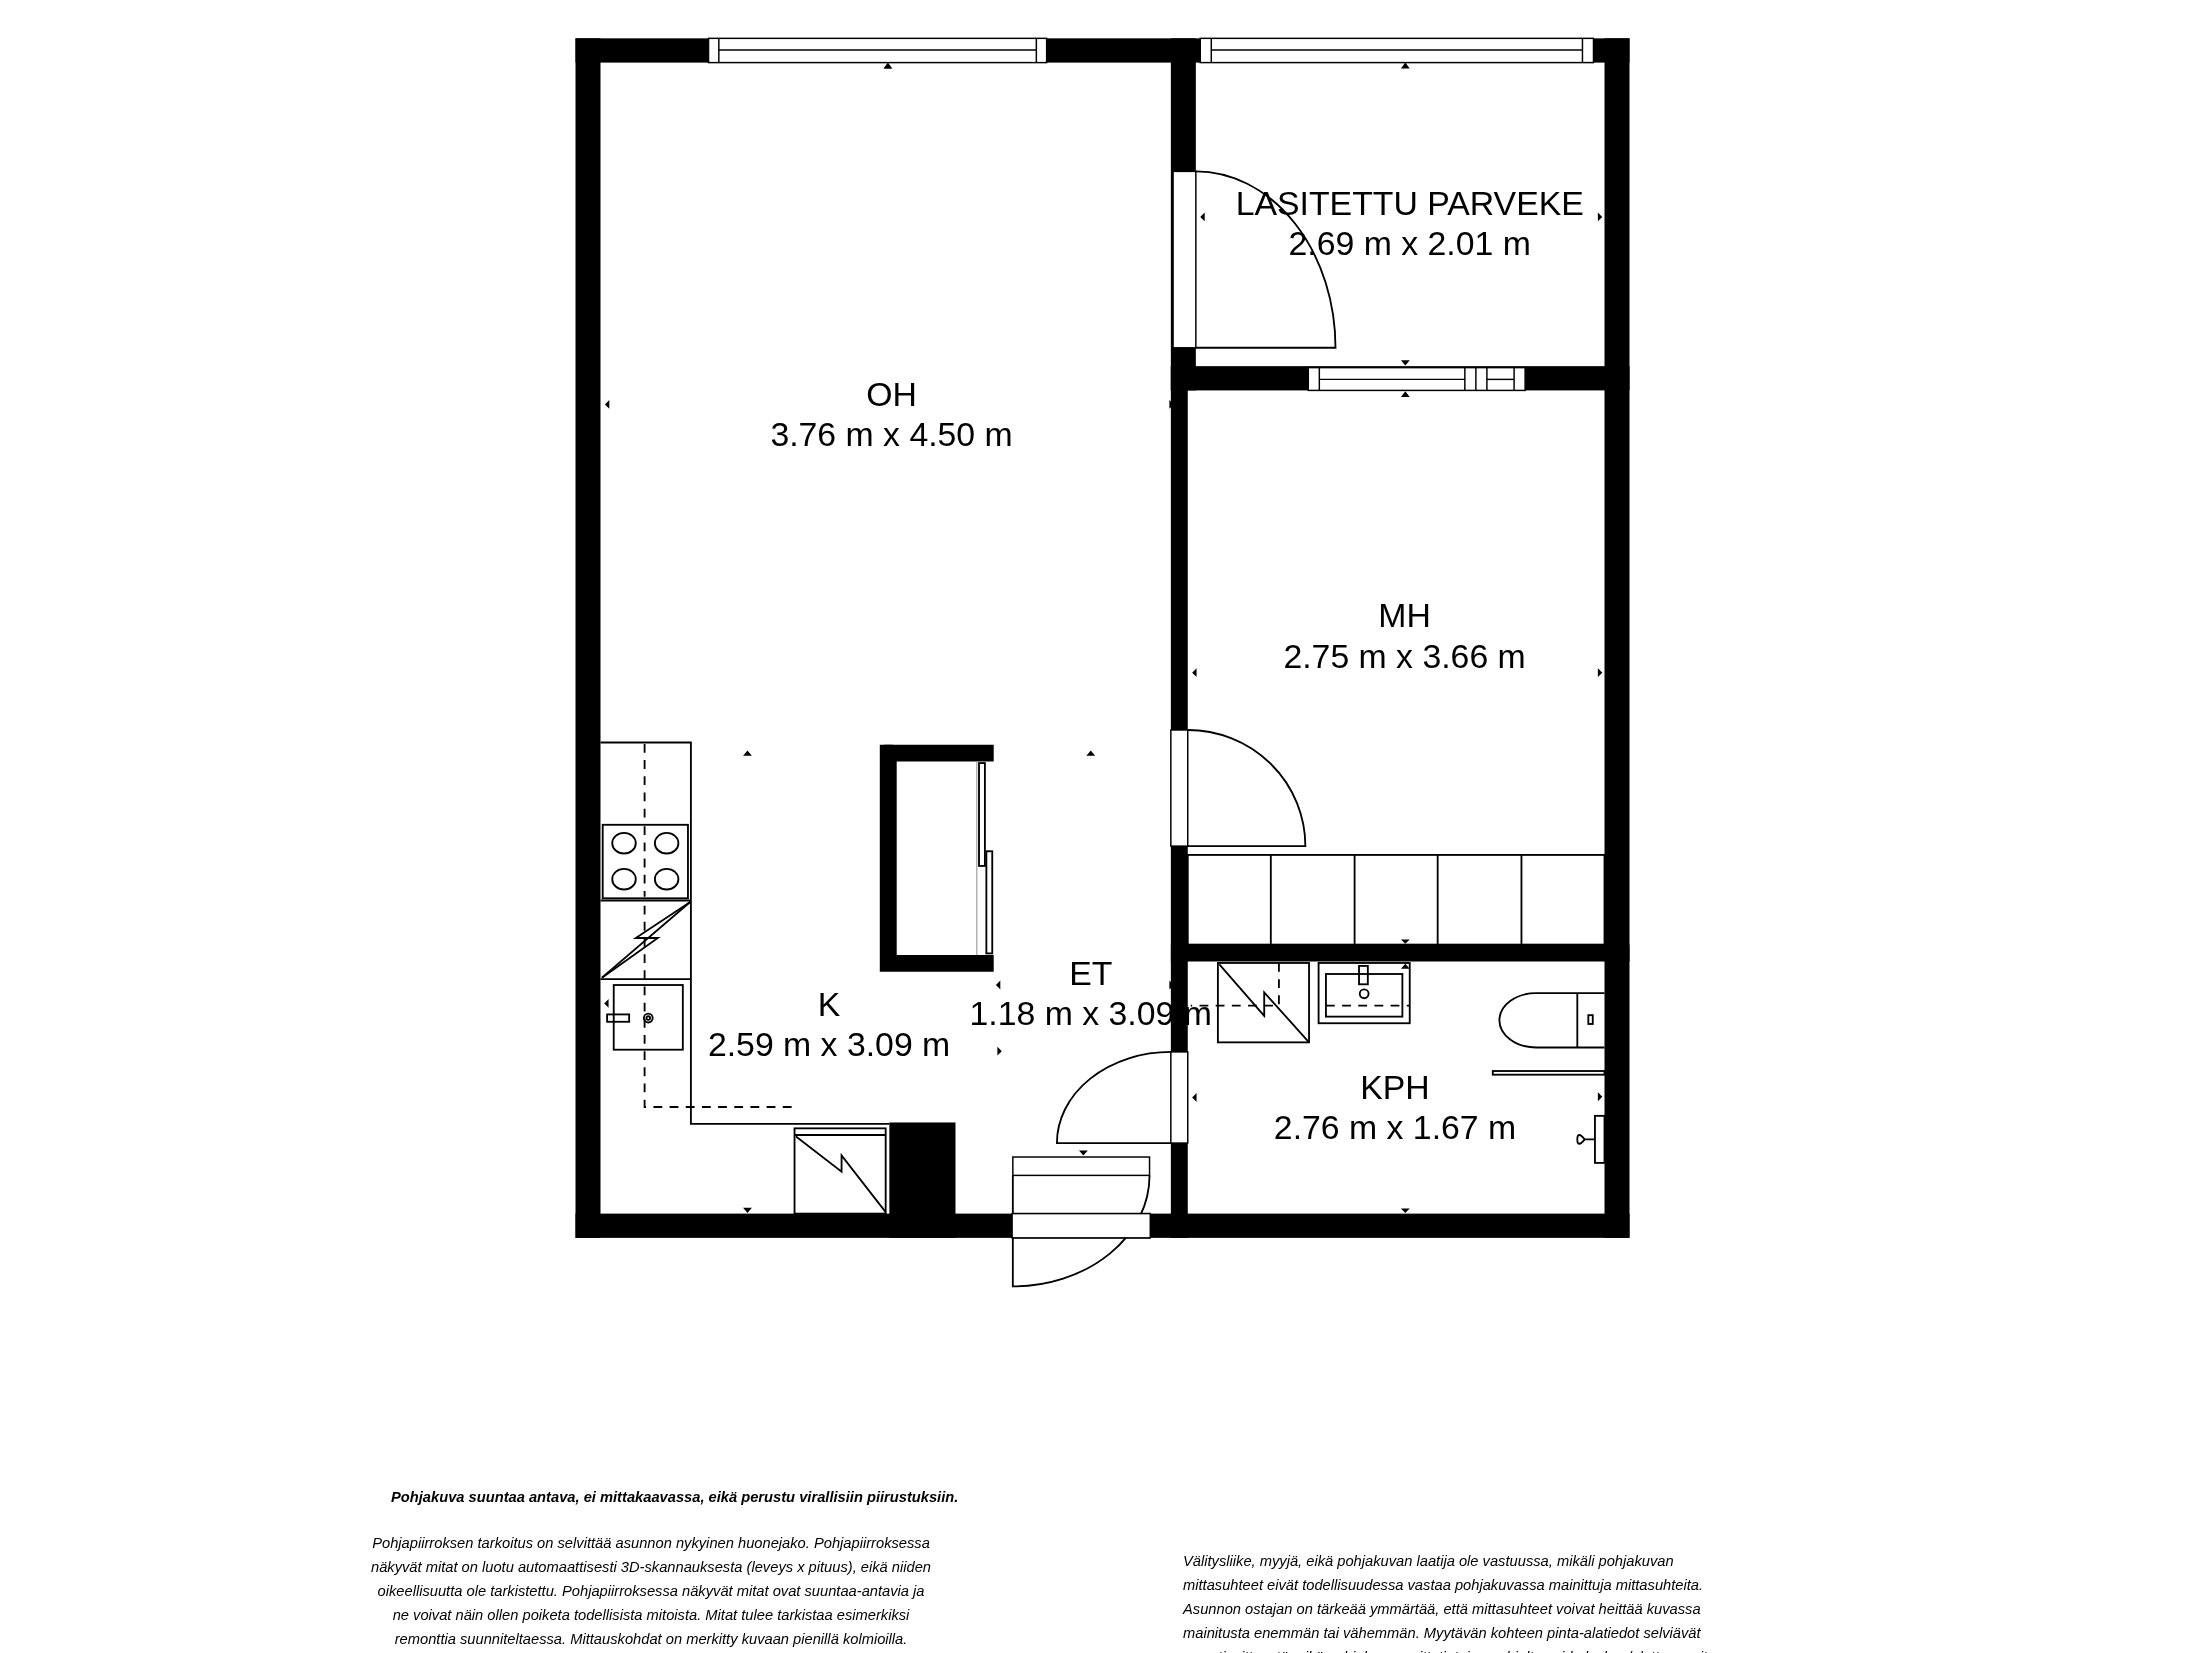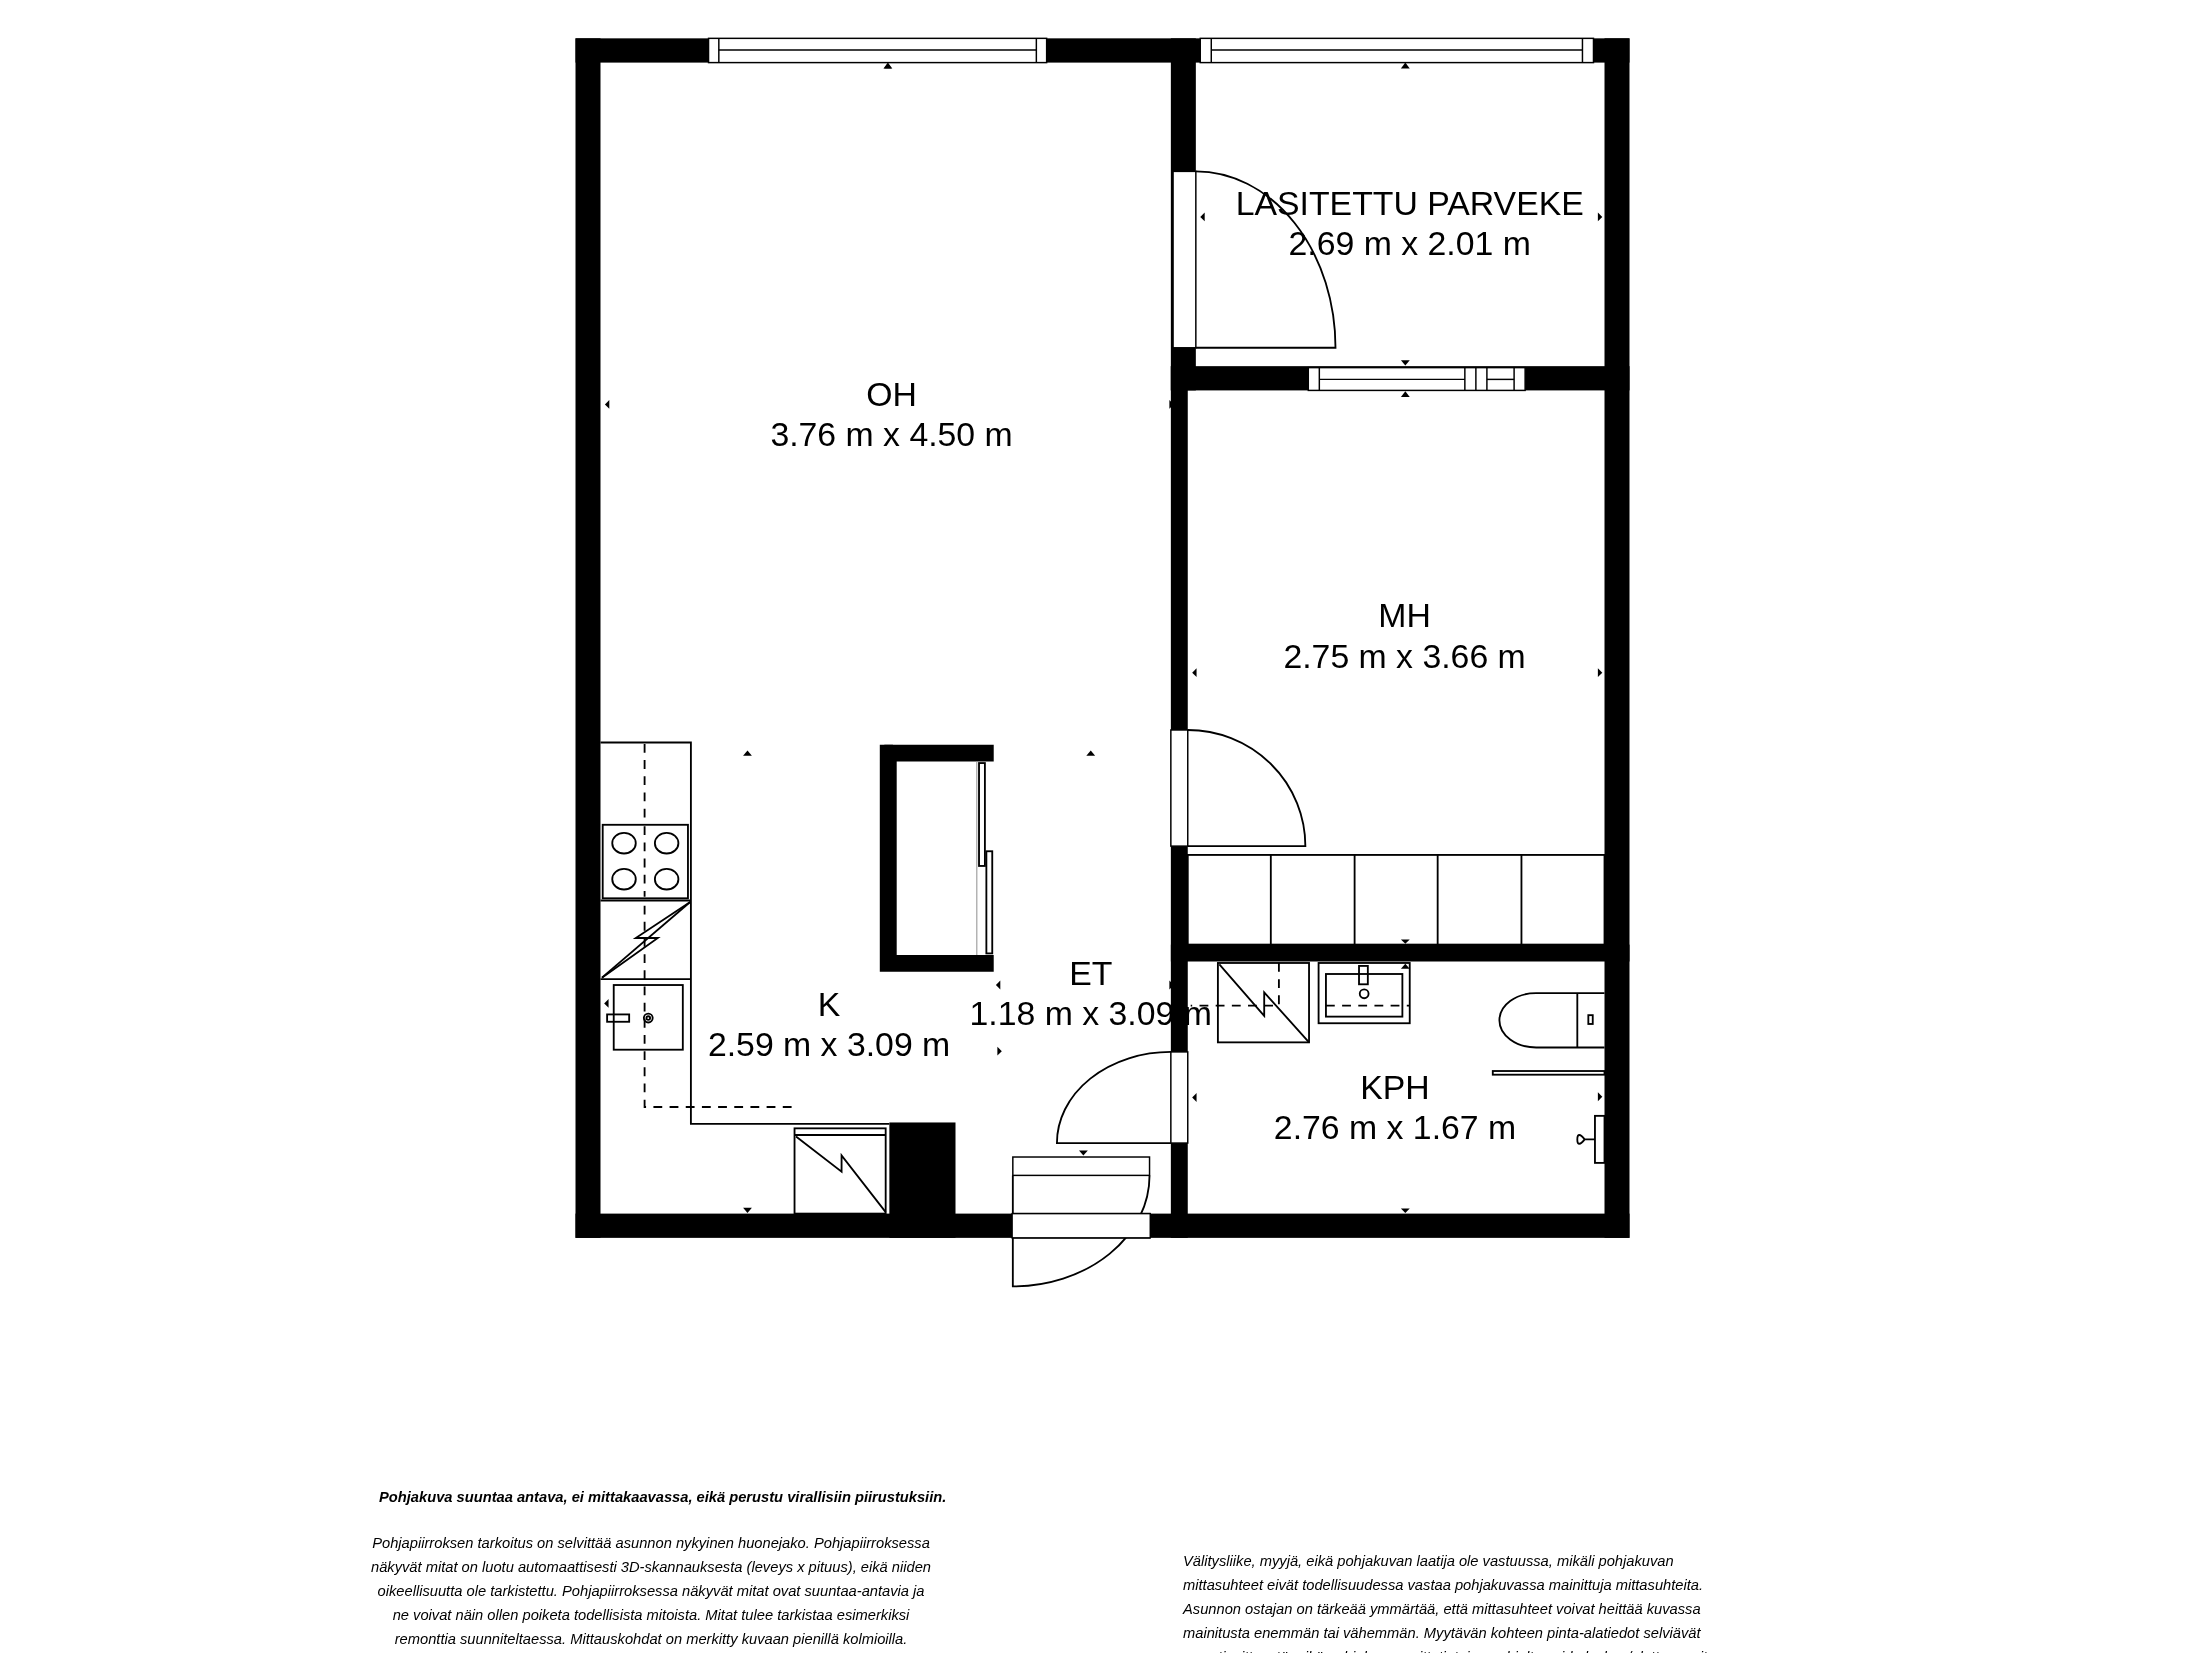--- a/index.html
+++ b/index.html
@@ -192,21 +192,21 @@
   <g>
     <text class="room-label" x="1484" y="1340">ET</text>
     <text class="room-label" x="1484" y="1395">1.18 m x 3.09 m</text>
   </g>
   <g>
     <text class="room-label" x="1898" y="1495">KPH</text>
     <text class="room-label" x="1898" y="1550">2.76 m x 1.67 m</text>
   </g>
 </svg>
 
-<div class="note-title" style="left:379px; top:1489px;text-align:right;">Pohjakuva suuntaa antava, ei mittakaavassa, eikä perustu virallisiin piirustuksiin.</div>
+<div class="note-title" style="left:391px; top:1489px;text-align:right;">Pohjakuva suuntaa antava, ei mittakaavassa, eikä perustu virallisiin piirustuksiin.</div>
 <div class="note" style="left:371px; top:1531px;text-align:center;">Pohjapiirroksen tarkoitus on selvittää asunnon nykyinen huonejako. Pohjapiirroksessa
 näkyvät mitat on luotu automaattisesti 3D-skannauksesta (leveys x pituus), eikä niiden
 oikeellisuutta ole tarkistettu. Pohjapiirroksessa näkyvät mitat ovat suuntaa-antavia ja
 ne voivat näin ollen poiketa todellisista mitoista. Mitat tulee tarkistaa esimerkiksi
 remonttia suunniteltaessa. Mittauskohdat on merkitty kuvaan pienillä kolmioilla.</div>
 <div class="note" style="left:1183px; top:1549px;">Välitysliike, myyjä, eikä pohjakuvan laatija ole vastuussa, mikäli pohjakuvan
 mittasuhteet eivät todellisuudessa vastaa pohjakuvassa mainittuja mittasuhteita.
 Asunnon ostajan on tärkeää ymmärtää, että mittasuhteet voivat heittää kuvassa
 mainitusta enemmän tai vähemmän. Myytävän kohteen pinta-alatiedot selviävät
 myyntiesitteestä, eikä pohjakuvan mittatietojen pohjalta voida laskea/olettaa muita

